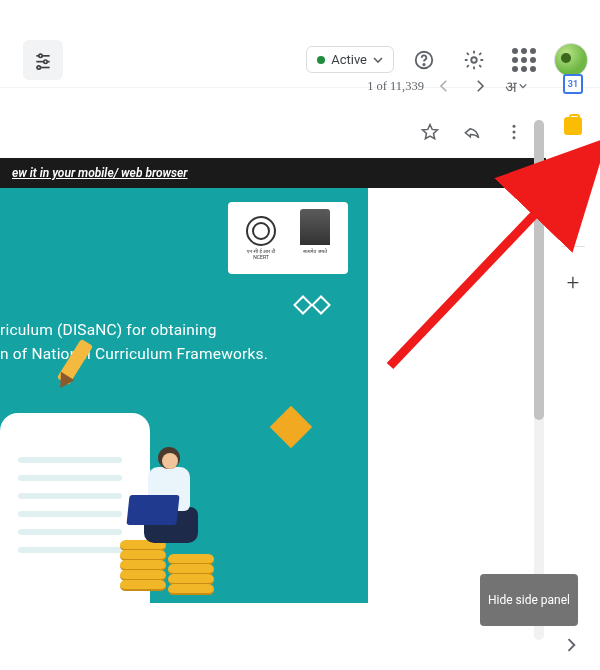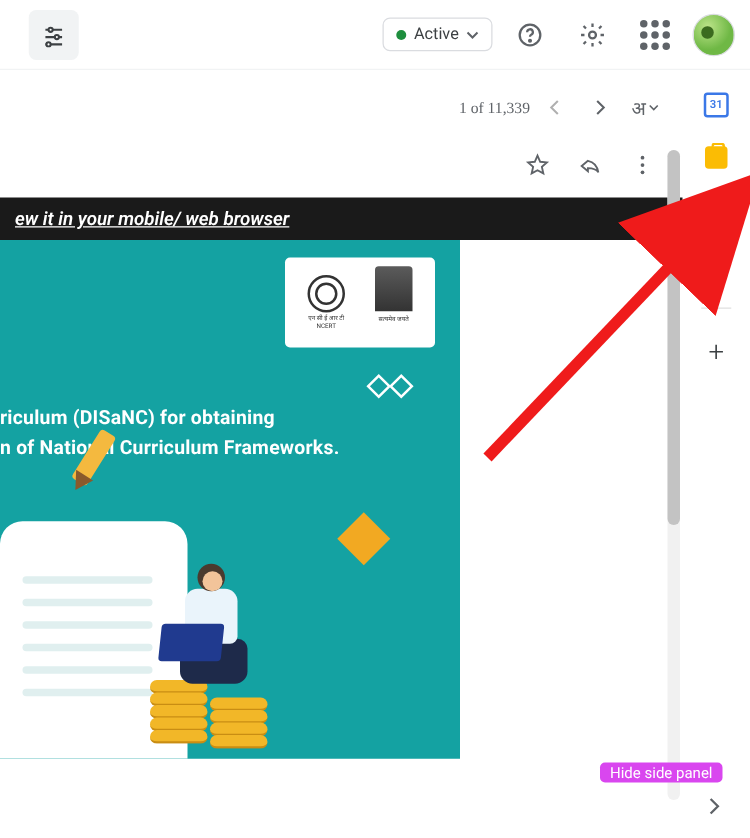--- a/index.html
+++ b/index.html
@@ -14,20 +14,21 @@
   }
 
   
   .topbar {
     height: 56px;
     display: flex;
     align-items: center;
     padding: 0 12px 0 12px;
     gap: 8px;
     border-bottom: 1px solid #f1f3f4;
+    margin-top: 32px;
   }
   .topbar-left { width: 62px; display:flex; justify-content:center; }
   .filter-btn {
     width: 40px; height: 40px; border-radius: 6px;
     background:#f1f3f4;
     display:flex; align-items:center; justify-content:center;
   }
   .topbar-right {
     margin-left:auto; display:flex; align-items:center; gap:10px;
   }
@@ -82,21 +83,21 @@
     gap:10px; padding:4px 16px 10px 0;
     color:#5f6368; font-size:12.5px;
   }
   .msg-meta .act {
     width:32px;height:32px;border-radius:50%;
     display:flex;align-items:center;justify-content:center;
   }
 
   .banner {
     background:#1a1a1a;color:#fff;padding:8px 12px;
-    font-size:15px;font-style:italic;font-weight:600;
+    font-size:12px;font-style:italic;font-weight:600;
     text-decoration:underline;
   }
 
   .email-body {
     width:368px; min-height:415px;
     background:#14a2a2;
     position:relative;
     overflow:hidden;
     color:#fff;
   }
@@ -112,21 +113,21 @@
   .logos .logo1 .swirl{width:30px;height:30px;border:2px solid #333;border-radius:50%;position:relative;}
   .logos .logo1 .swirl::before{content:"";position:absolute;inset:4px;border:2px solid #333;border-radius:50%;}
   .logos .logo1 .cap{font-size:5px;color:#333;text-align:center;line-height:1.1;margin-top:3px;}
   .logos .logo2{width:44px;height:58px;display:flex;flex-direction:column;align-items:center;}
   .logos .logo2 .emblem{width:30px;height:36px;background:linear-gradient(#5b5b5b,#333);border-radius:3px 3px 0 0;position:relative;}
   .logos .logo2 .cap{font-size:5px;color:#333;margin-top:3px;}
 
   .diamonds{position:absolute;top:110px;right:40px;display:flex;gap:4px;}
   .diamonds span{width:14px;height:14px;border:2px solid #fff;transform:rotate(45deg);}
 
-  .body-text{position:absolute;top:130px;left:0;padding:0 18px 0 0;width:370px;font-weight:bold;}
+  .body-text{position:absolute;top:130px;left:0;padding:0 18px 0 0;width:370px;}
   .body-text p{font-size:15.5px;line-height:1.55;letter-spacing:.2px;}
 
   .yellow-diamond{position:absolute;top:224px;right:62px;width:30px;height:30px;background:#f2a922;transform:rotate(45deg);}
 
   .illus{position:absolute;left:0;bottom:0;width:260px;height:230px;}
   .paper{position:absolute;left:0;bottom:0;width:150px;height:190px;background:#fff;border-radius:18px 18px 0 0;}
   .paper .line{position:absolute;left:18px;right:28px;height:6px;background:#e0efef;border-radius:3px;}
   .paper .line.l1{top:44px;} .paper .line.l2{top:62px;} .paper .line.l3{top:80px;}
   .paper .line.l4{top:98px;} .paper .line.l5{top:116px;} .paper .line.l6{top:134px;}
   .pencil{position:absolute;left:42px;top:-40px;width:70px;height:70px;}
@@ -167,21 +168,21 @@
   
   .scrolltrack{position:absolute;top:64px;right:56px;width:10px;height:520px;background:#f1f1f1;border-radius:5px;}
   .scrollthumb{position:absolute;top:0;left:0;width:10px;height:300px;background:#c3c3c3;border-radius:5px;}
 
   
   .annot-arrow{position:absolute;pointer-events:none;z-index:50;}
 
   
   .tooltip{
     position:absolute; right:22px; bottom:44px;
-    background:#d946ef;color:#fff;font-size:12px;padding:1px 8px;border-radius:4px;
+    background:#737373;color:#fff;font-size:12px;padding:19px 8px;border-radius:4px;
     white-space:nowrap;
   }
   .collapse-chevron{
     position:absolute;right:14px;bottom:10px;
     width:30px;height:30px;border-radius:50%;
     display:flex;align-items:center;justify-content:center;
     color:#5f6368;
   }
   svg{display:block}
 </style>

